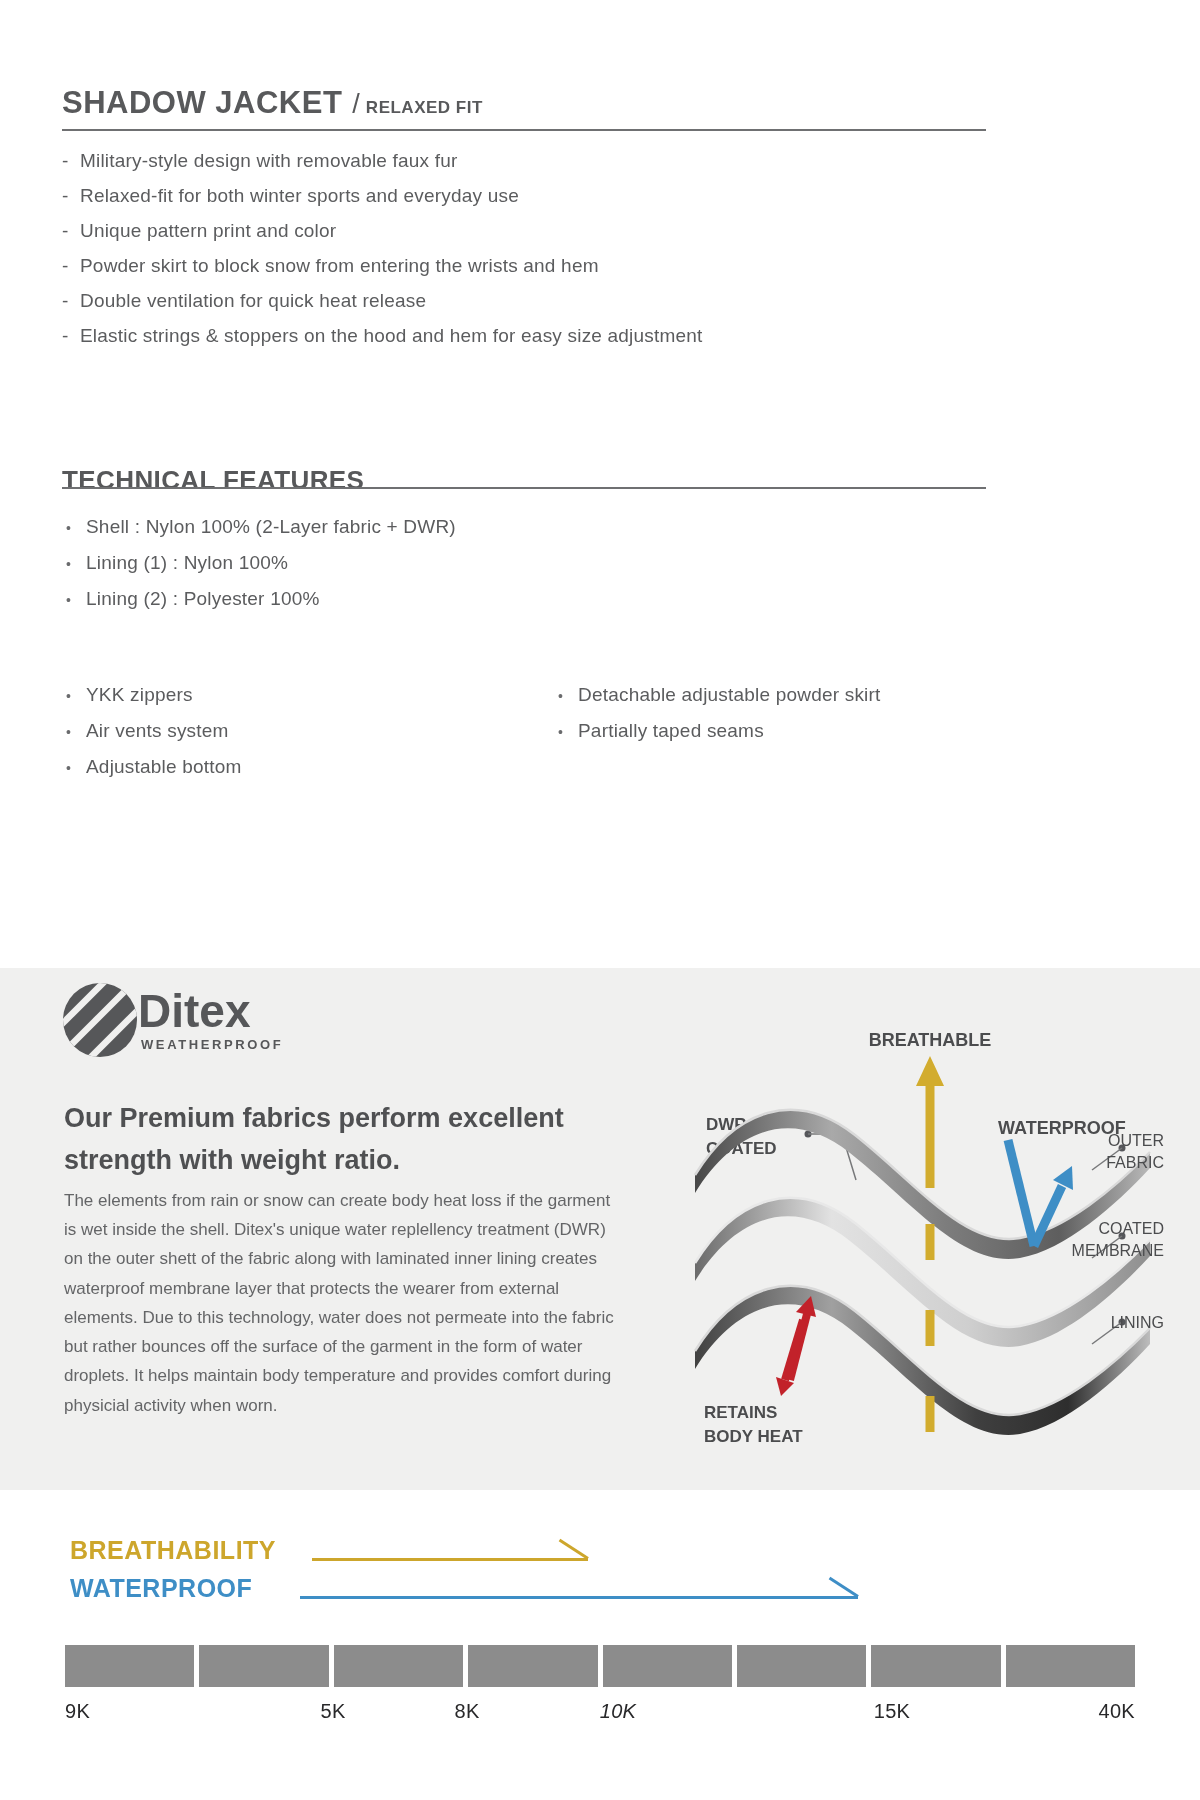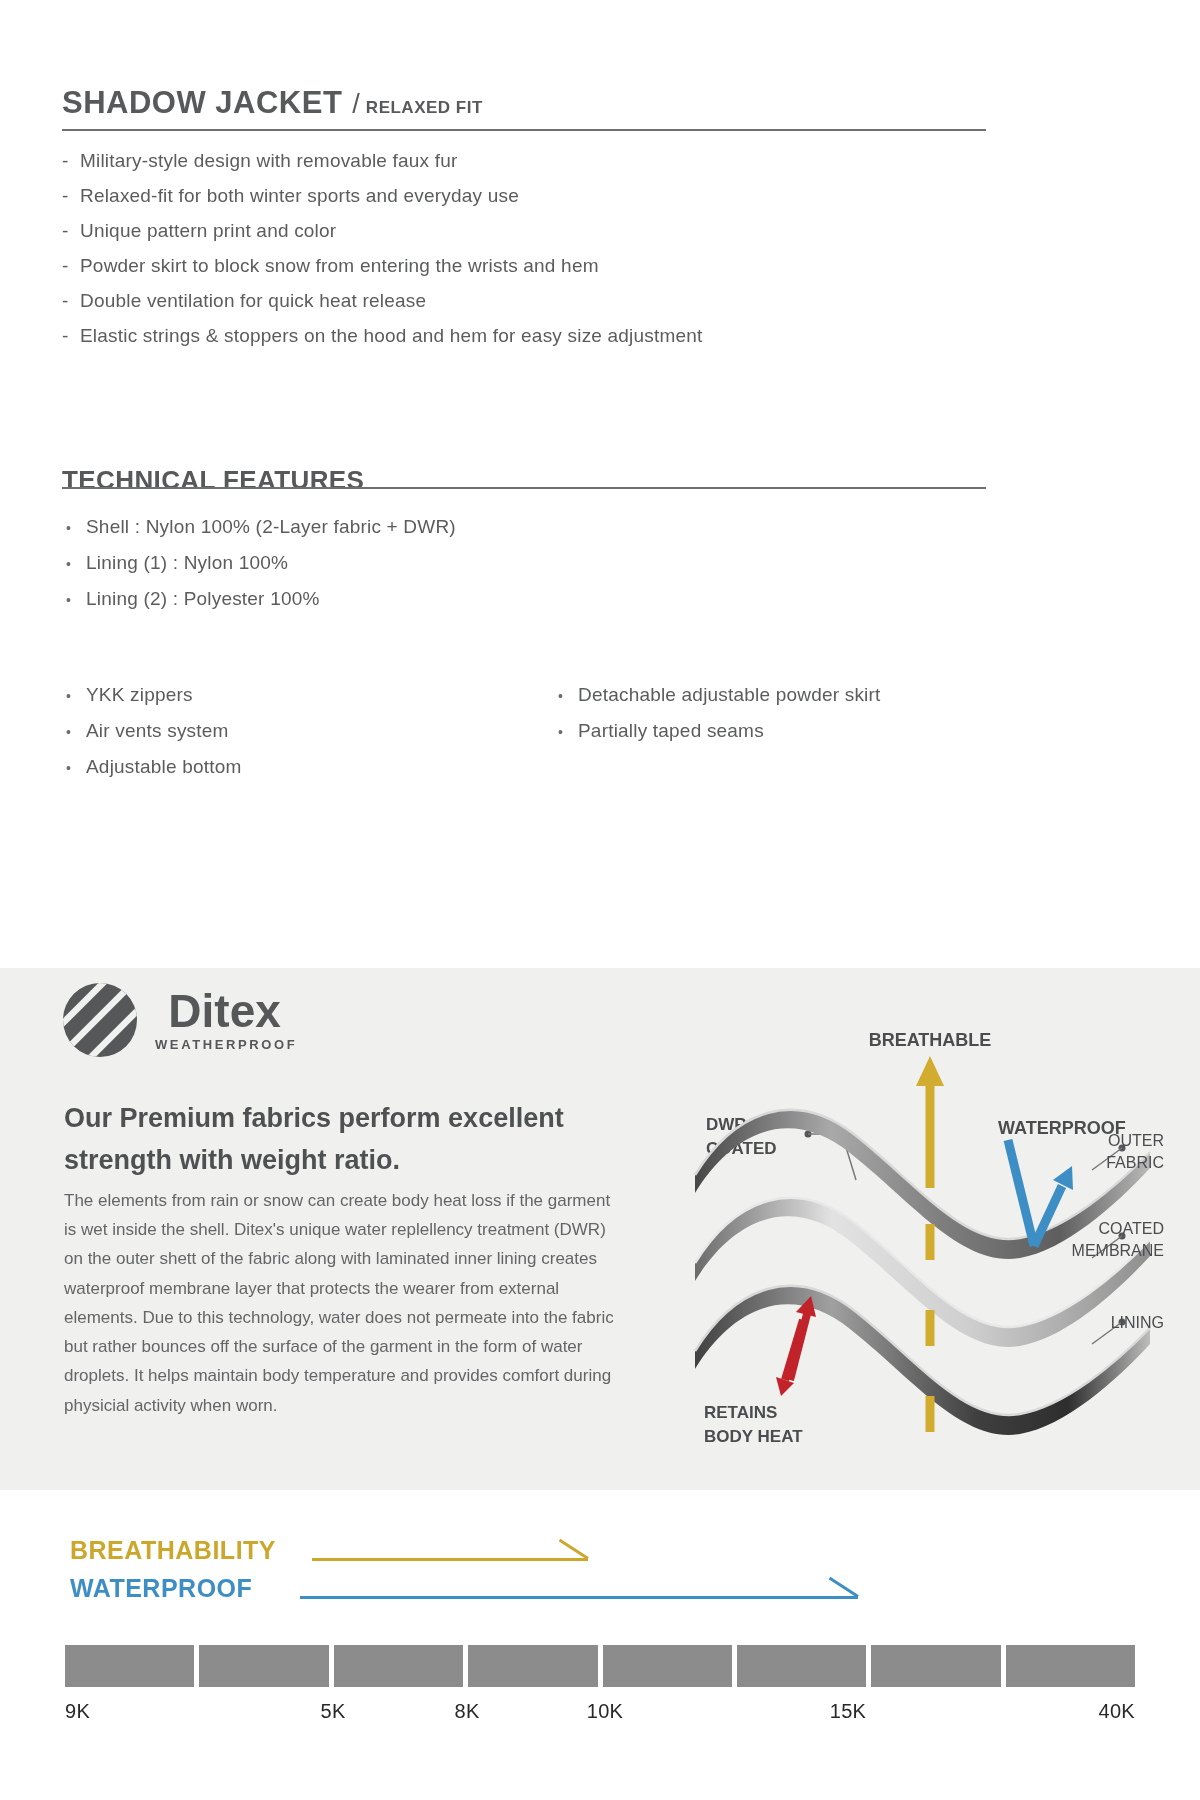--- a/index.html
+++ b/index.html
@@ -23,21 +23,21 @@
   .tech-heading{position:absolute;left:62px;top:465px;margin:0;font-size:26px;font-weight:700;color:#57585A;letter-spacing:.4px;}
   .dot-list li{font-size:19px;color:#5B5C5E;margin-bottom:14px;letter-spacing:.2px;}
   .dot-list .marker{display:inline-block;width:20px;font-size:14px;color:#6a6b6d;}
   .materials{position:absolute;left:66px;top:516px;}
   .col-left{position:absolute;left:66px;top:684px;}
   .col-right{position:absolute;left:558px;top:684px;}
 
   
   .band{position:absolute;left:0;top:968px;width:1200px;height:522px;background:#F0F0EF;}
   .brand{position:absolute;left:62px;top:982px;display:flex;align-items:center;}
-  .brand-text{margin-left:14px;text-align:center;}
+  .brand-text{}
   .brand-name{font-size:46px;font-weight:800;color:#565759;line-height:1;}
   .brand-sub{font-size:13px;font-weight:700;color:#565759;letter-spacing:2.6px;margin-top:3px;margin-left:3px;}
   .ditex-headline{position:absolute;left:64px;top:1098px;width:560px;margin:0;font-size:27px;font-weight:700;color:#4F5052;line-height:1.55;}
   .ditex-body{position:absolute;left:64px;top:1186px;width:552px;margin:0;font-size:17px;color:#646567;line-height:1.72;}
   .diagram{position:absolute;left:690px;top:1028px;}
   svg text{font-family:"Liberation Sans","DejaVu Sans",sans-serif;}
 
   
   .rating-label{position:absolute;left:70px;font-size:25px;font-weight:800;letter-spacing:.5px;white-space:nowrap;}
   .breath-label{top:1536px;color:#CDA62C;}
@@ -49,22 +49,22 @@
   .tick-breath{left:554px;top:1557px;background:#CDA62C;}
   .tick-water{left:824px;top:1595px;background:#3E8EC6;}
 
   .scale-bar{position:absolute;left:65px;top:1645px;width:1070px;height:42px;display:flex;gap:5px;}
   .scale-bar .seg{flex:1;background:#8C8C8C;}
   .scale-labels{position:absolute;left:0;top:1700px;width:1200px;height:30px;}
   .scale-labels span{position:absolute;font-size:20px;font-weight:500;color:#28282A;letter-spacing:.3px;}
   .sl-0{left:65px;}
   .sl-1{left:333px;transform:translateX(-50%);}
   .sl-2{left:467px;transform:translateX(-50%);}
-  .sl-3{left:605px;transform:translateX(-50%);}
-  .sl-4{left:848px;transform:translateX(-50%);}
+  .sl-3{left:618px;transform:translateX(-50%);font-style:italic;}
+  .sl-4{left:892px;transform:translateX(-50%);}
   .sl-5{left:1135px;transform:translateX(-100%);}
 </style>
 </head>
 <body>
 
 <div class="page">
 
   <h1 class="title">
     <span class="t-main">SHADOW JACKET</span><span class="t-slash">/</span><span class="t-fit">RELAXED FIT</span>
   </h1>

